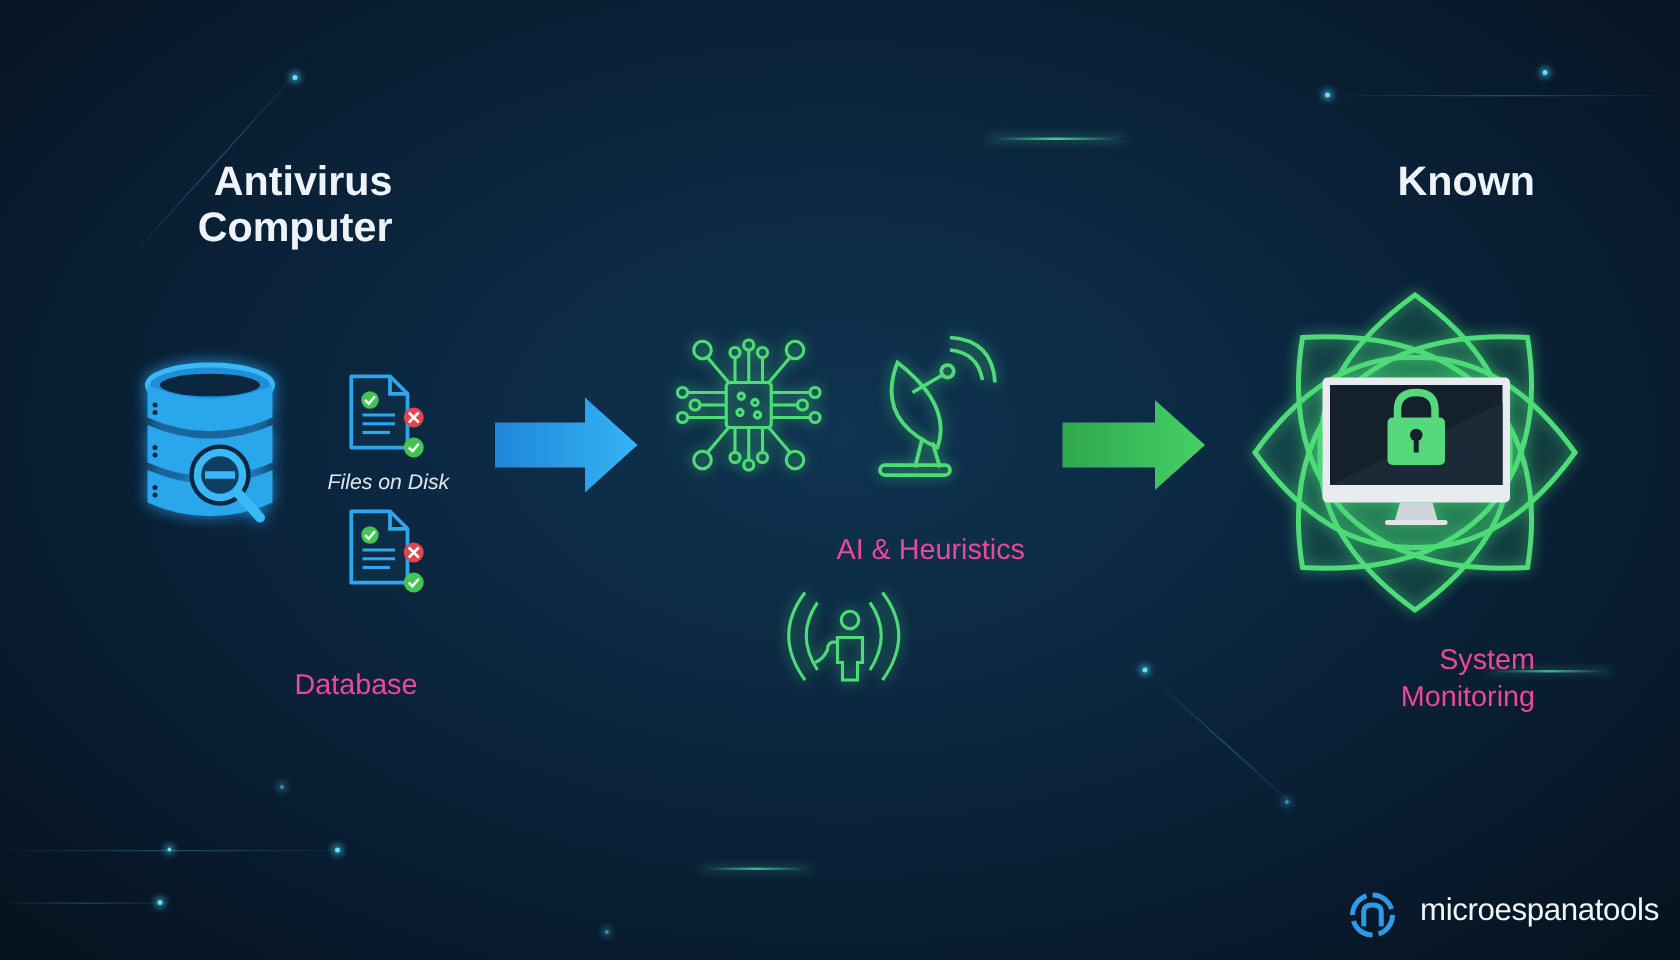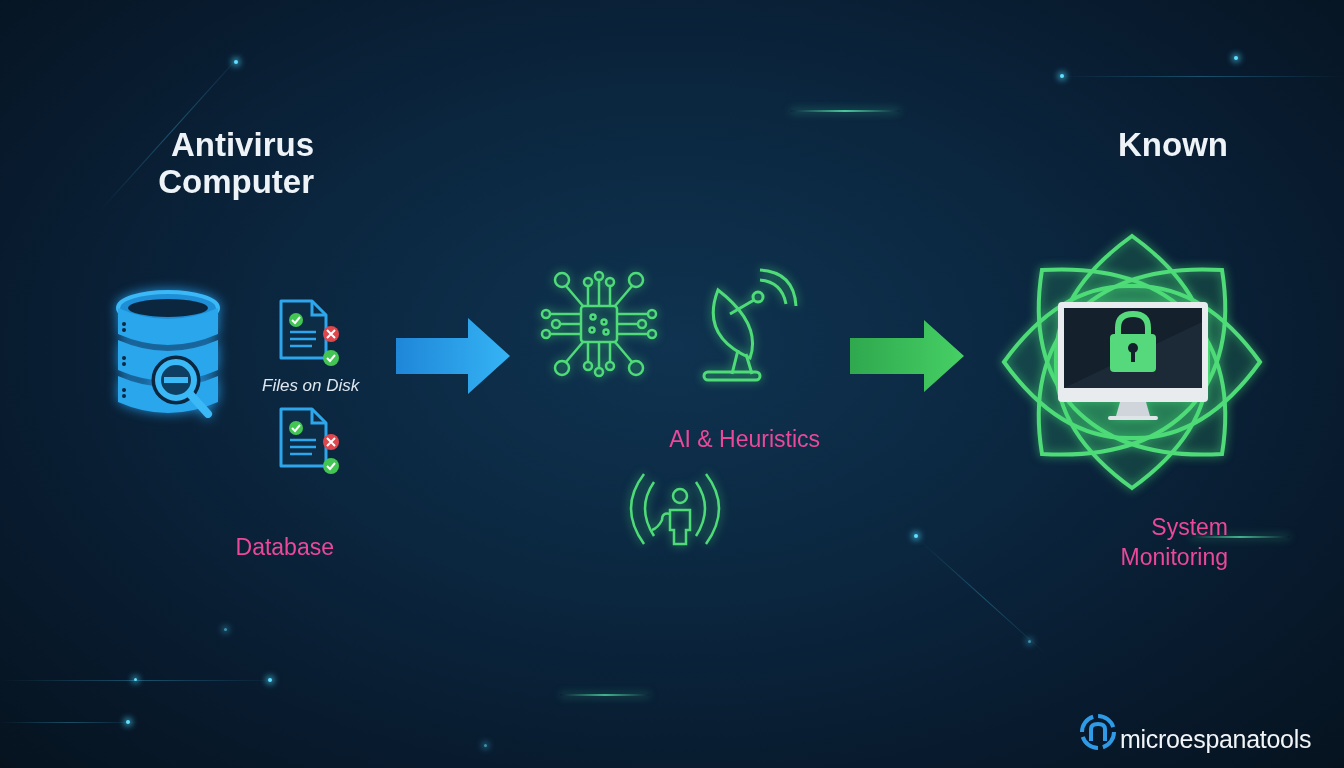--- a/index.html
+++ b/index.html
@@ -230,21 +230,21 @@
     <circle cx="133" cy="116" r="5" fill="#14202c"></circle>
     <rect x="131" y="118" width="4" height="12" fill="#14202c"></rect>
   </svg>
 </div>
 
 <div class="abs label" style="left:1028px;top:512px;width:200px;">
   <div>System</div>
   <div>Monitoring</div>
 </div>
 
-<div class="abs" style="left:1080px;top:714px;display:flex;align-items:flex-end;gap:4px;">
+<div class="abs" style="left:1080px;top:714px;display:flex;align-items:flex-start;gap:20px;">
   <span>
     <svg width="36" height="36" viewBox="0 0 36 36">
       <circle cx="18" cy="18" r="16" fill="none" stroke="#2f9be6" stroke-width="4" stroke-dasharray="20 5"></circle>
       <path d="M11 27 V15 Q11 10 18 10 Q25 10 25 15 V27" fill="none" stroke="#2f9be6" stroke-width="4"></path>
     </svg>
   </span>
   <span style="font-size:25px;color:#f2f5f8;letter-spacing:-0.3px;">microespanatools</span>
 </div>
 
 </body></html>

